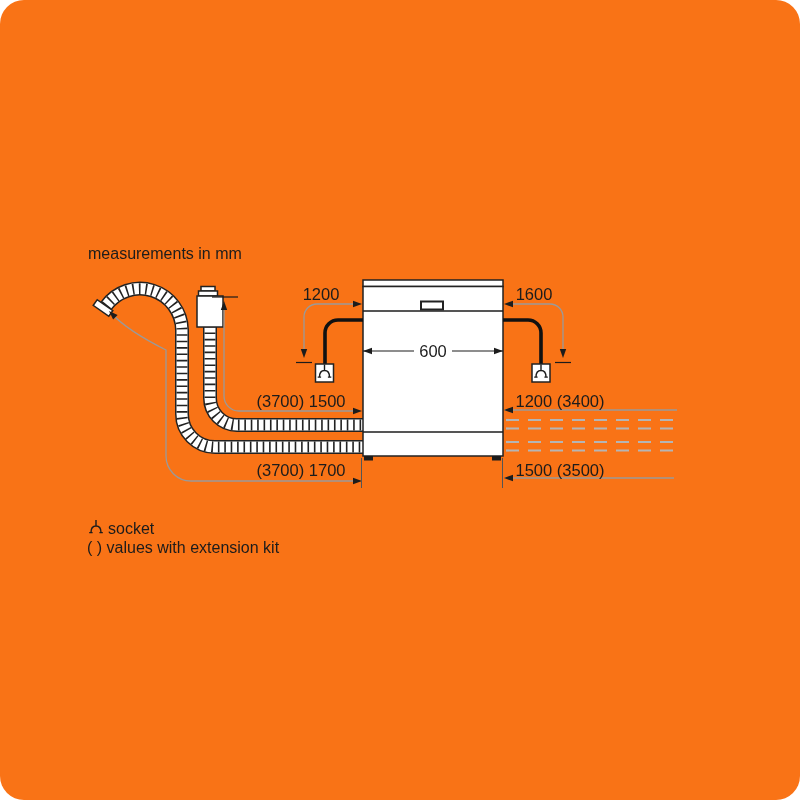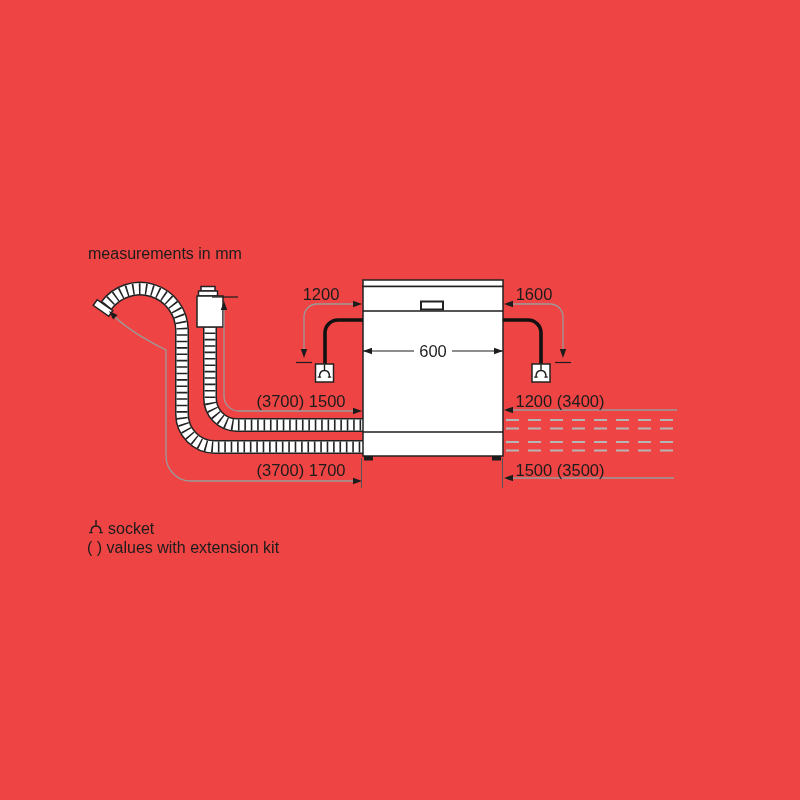--- a/index.html
+++ b/index.html
@@ -1,16 +1,16 @@
 <!DOCTYPE html>
 <html><head>
 <meta charset="utf-8">
 <style>
   html, body { margin: 0; padding: 0; background: #ffffff; }
-  .page { width: 800px; height: 800px; position: relative; background: #ef4444; overflow: hidden; }
+  .page { width: 800px; height: 800px; position: relative; background: #f97316; overflow: hidden; border-radius: 24px; }
   svg { display: block; }
   text {
     font-family: "Liberation Sans", "DejaVu Sans", sans-serif;
     fill: #1c1c1c;
   }
   .txt  { font-size: 16px; }
   .lbl  { font-size: 16.5px; }
   .mid  { text-anchor: middle; }
   .stroke-black { stroke: #1c1c1c; fill: none; }
   .thin-dim { stroke: #9a9a9a; stroke-width: 1.3; fill: none; }

